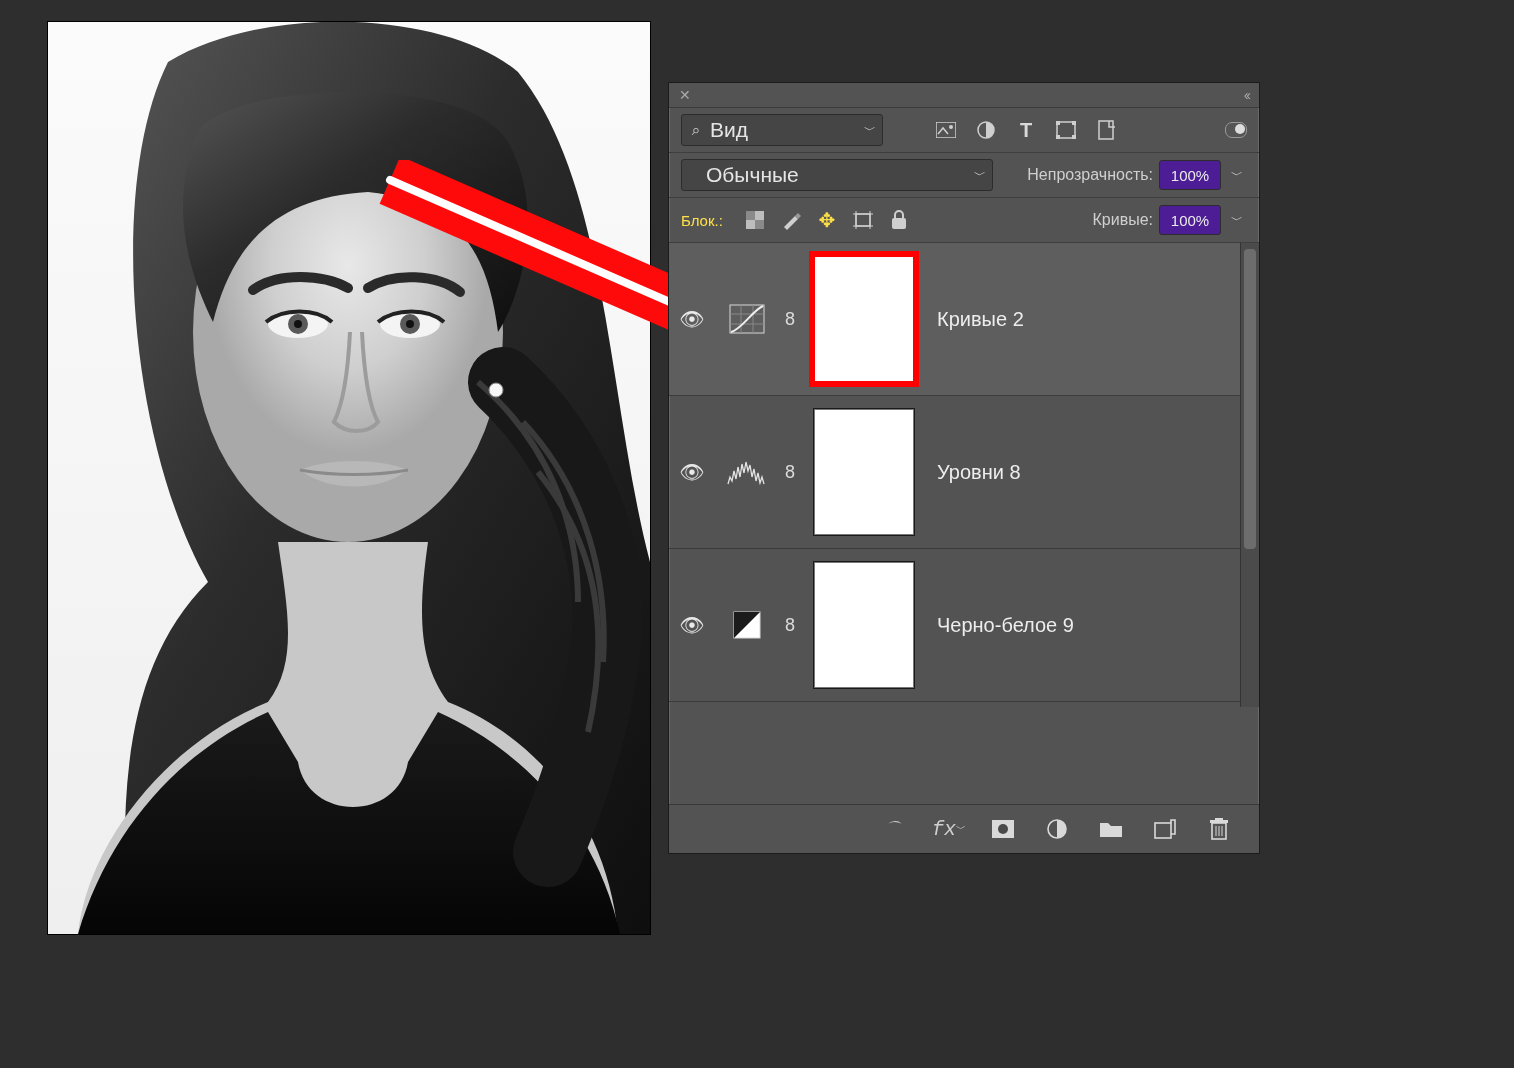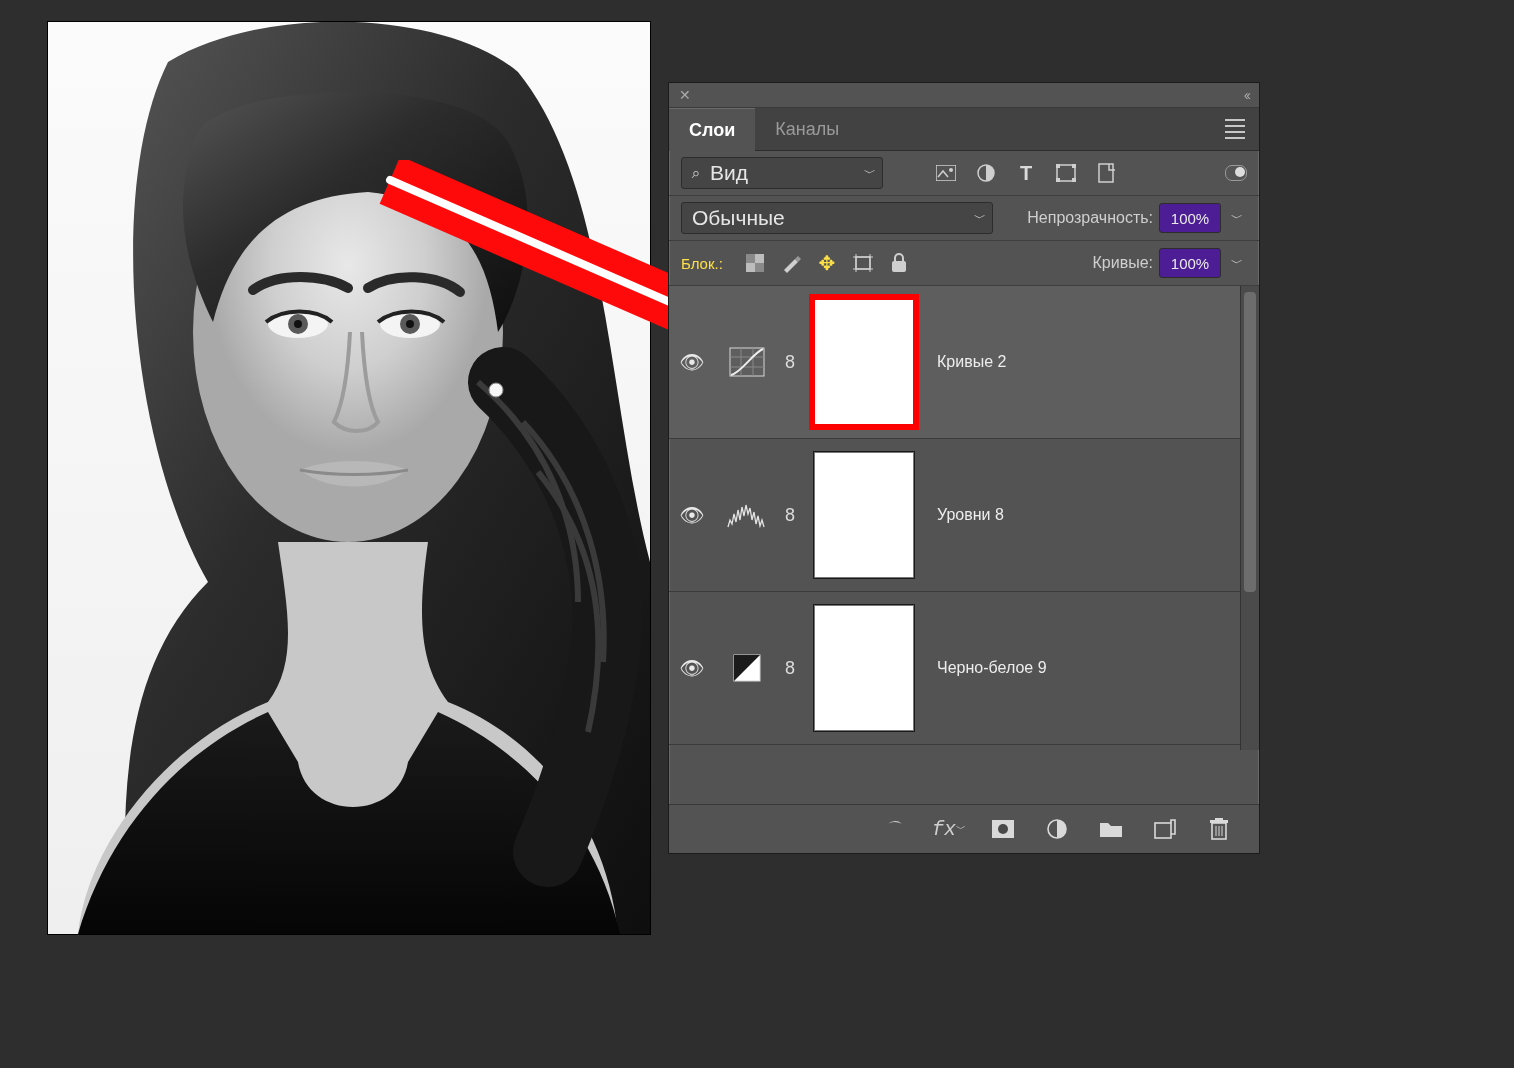--- a/index.html
+++ b/index.html
@@ -44,21 +44,21 @@
   
   .layers{position:relative}
   .layer{display:flex;align-items:center;height:152px;border-bottom:1px solid #3c3c3c;padding-right:12px}
   .layer.sel{background:#5e5e5e}
   .eye{width:46px;display:flex;justify-content:center;font-size:20px;color:#e9e9e9}
   .th-wrap{display:flex;align-items:center;gap:14px;margin-left:12px}
   .adj-th{width:40px;height:32px;display:flex;align-items:center;justify-content:center;color:#e8e8e8}
   .link8{width:18px;text-align:center;color:#dcdcdc;font-size:18px}
   .mask{width:100px;height:126px;background:#fff;border:1px solid #1a1a1a;box-shadow:inset 0 0 0 1px #777}
   .mask.hl{outline:6px solid #ff0000;outline-offset:-2px}
-  .lname{margin-left:22px;font-size:16px;color:#ededed}
+  .lname{margin-left:22px;font-size:20px;color:#ededed}
   .scrollbar{position:absolute;right:0;top:0;bottom:0;width:18px;background:#4b4b4b;border-left:1px solid #333}
   .scrollbar .thumb{position:absolute;left:3px;right:3px;top:6px;height:300px;background:#6d6d6d;border-radius:4px}
   
   .panel-bottom{position:absolute;left:0;right:0;bottom:0;height:48px;background:#535353;border-top:1px solid #383838;display:flex;align-items:center;justify-content:flex-end;gap:30px;padding:0 28px;color:#cfcfcf}
   .bic{width:24px;height:24px;display:flex;align-items:center;justify-content:center}
 </style>
 </head>
 <body>
 
 <div class="stage">
@@ -132,31 +132,20 @@
     <path d="M30 20 L420 190" stroke="#ffffff" stroke-width="8" stroke-linecap="round"></path>
     <polygon points="408,150 520,218 390,240" fill="#ffffff"></polygon>
   </svg>
 
   <div class="panel">
     <div class="panel-top">
       <span class="x">✕</span>
       <span class="collapse">‹‹</span>
     </div>
 
-    <div class="tabs">
-      <div class="tab active">Слои</div>
-      <div class="tab">Каналы</div>
-      <div class="spacer"></div>
-      <div class="burger">
-          <span></span>
-          <span></span>
-          <span></span>
-          <span></span>
-        </div>
-    </div>
 
     <div class="row">
       <div class="dd search">
         <span class="mag">⌕</span>
         <span class="lbl">Вид</span>
         <span class="caret">﹀</span>
       </div>
       <div class="filter-icons">
         <span class="fi">
             <svg width="20" height="16">
@@ -186,21 +175,21 @@
               <rect x="2" y="1" width="14" height="18" fill="none" stroke="#cfcfcf" stroke-width="1.5"></rect>
               <path d="M12 1 L12 7 L18 7" fill="none" stroke="#cfcfcf" stroke-width="1.5"></path>
             </svg>
           </span>
       </div>
       <div class="pill"></div>
     </div>
 
     <div class="row">
       <div class="dd blend">
-        <span class="lbl" style="padding-left:10px">Обычные</span>
+        <span class="lbl" style="padding-left:24px">Обычные</span>
         <span class="caret">﹀</span>
       </div>
       <div class="kv">
         <span>Непрозрачность:</span>
         <input value="100%" style="">
         <span class="caret2">﹀</span>
       </div>
     </div>
 
     <div class="row">

